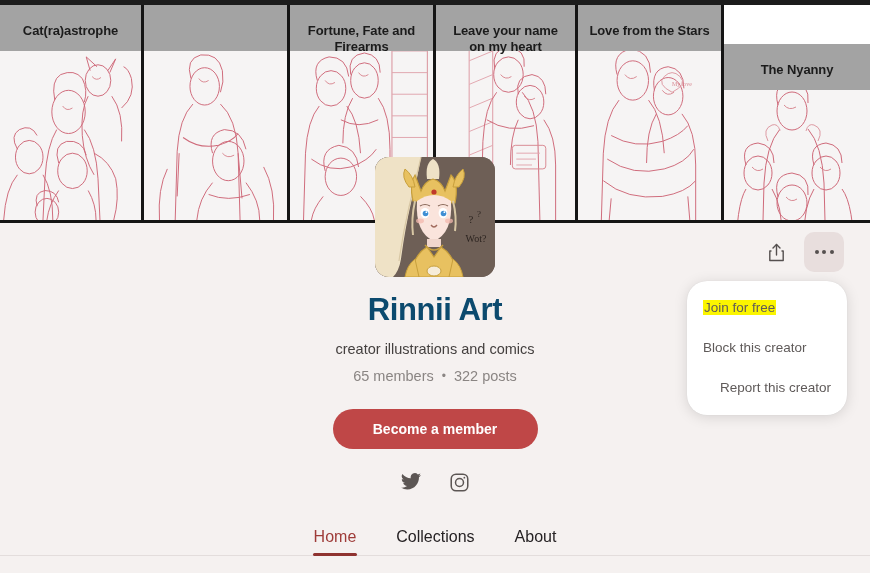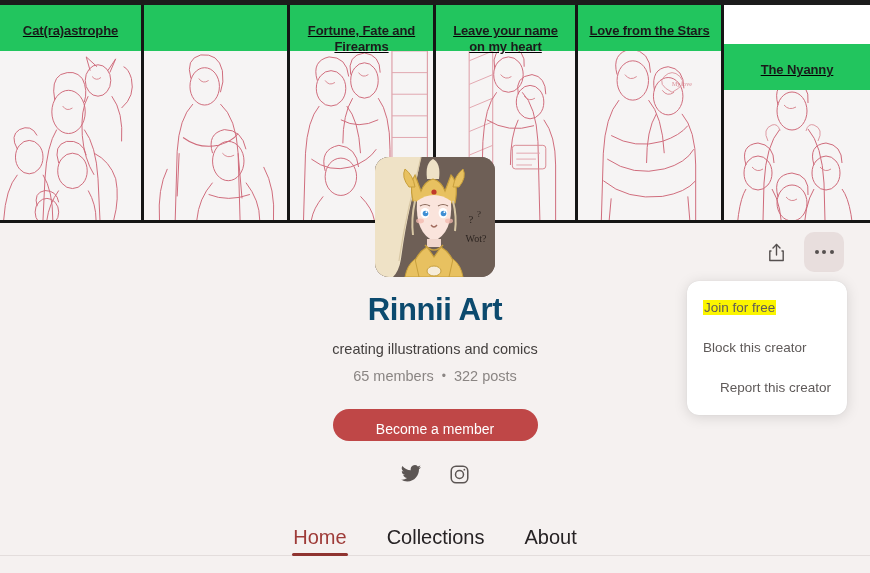--- a/index.html
+++ b/index.html
@@ -33,25 +33,24 @@
     height: 218px;
     display: flex;
     background: #ffffff;
     border-bottom: 3px solid #151515;
     overflow: hidden;
   }
 
   .cover {
     position: relative;
     height: 100%;
-    background: #22c55e;
+    background: #a3a3a3;
     border-right: 3px solid #151515;
     overflow: hidden;
     flex: 0 0 auto;
-    text-decoration: underline;
   }
   .cover:last-child { border-right: none; margin-top: 39px; }
 
   .cover-title {
     position: relative;
     z-index: 3;
     text-align: center;
     font-size: 13px;
     font-weight: bold;
     color: #1b1b1b;
@@ -98,21 +97,21 @@
     display: block;
   }
 
   
   .menu {
     position: absolute;
     top: 281px;
     left: 687px;
     width: 160px;
     background: #ffffff;
-    border-radius: 12px;
+    border-radius: 20px;
     box-shadow: 0 2px 14px rgba(0,0,0,0.13), 0 0 1px rgba(0,0,0,0.12);
     padding: 18px 0 18px 0;
     z-index: 20;
   }
   .menu-item {
     display: block;
     font-size: 13.5px;
     color: #5f5a59;
     padding: 0 16px;
     line-height: 18px;
@@ -171,25 +170,25 @@
     line-height: 19px;
   }
   .profile-stats .sep { padding: 0 8px; font-size: 12px; position: relative; top: -1px; }
 
   .cta {
     display: inline-block;
     margin-top: 22px;
     background: #bf4747;
     color: #ffffff;
     font-size: 14px;
-    font-weight: normal;
+    font-weight: bold;
     border: none;
     border-radius: 22px;
     padding: 0 28px;
-    height: 32px;
+    height: 40px;
     line-height: 40px;
     cursor: pointer;
     min-width: 205px;
   }
 
   .socials {
     margin-top: 22px;
     display: flex;
     justify-content: center;
     gap: 27px;
@@ -210,21 +209,21 @@
     top: 522px;
     width: 870px;
     height: 34px;
     border-bottom: 1px solid #e3dddc;
     display: flex;
     justify-content: center;
     gap: 36px;
   }
   .tab {
     position: relative;
-    font-size: 20px;
+    font-size: 16px;
     color: #262224;
     line-height: 30px;
     cursor: pointer;
     padding: 0 2px;
   }
   .tab.active { color: #9e3b38; }
   .tab.active::after {
     content: "";
     position: absolute;
     left: 1px; right: 1px;
@@ -468,21 +467,21 @@
     <ellipse cx="59" cy="114" rx="7" ry="5" fill="#f6ecd9" stroke="#c79f3c" stroke-width="1"></ellipse>
 
     <text x="96" y="66" font-size="11" fill="#2c2420" font-family="Liberation Serif, serif" text-anchor="middle">?</text>
     <text x="104" y="60" font-size="9" fill="#2c2420" font-family="Liberation Serif, serif" text-anchor="middle">?</text>
     <text x="101" y="85" font-size="10" fill="#2c2420" font-family="Liberation Serif, serif" text-anchor="middle">Wot?</text>
   </svg>
 </div>
 
 <div class="profile">
   <div class="profile-name">Rinnii Art</div>
-  <div class="profile-tagline">creating illustrations and comics</div>
+  <div class="profile-tagline">creator illustrations and comics</div>
   <div class="profile-stats">
     <span>65 members</span><span class="sep">•</span><span>322 posts</span>
   </div>
   <button class="cta">Become a member</button>
   <div class="socials">
     <a class="social-link">
       <span>
         <svg width="20" height="18" viewBox="0 0 20 18" fill="#5c5654">
           <path d="M20 2.1a8 8 0 0 1-2.36.65A4.1 4.1 0 0 0 19.44.5a8.2 8.2 0 0 1-2.6 1A4.1 4.1 0 0 0 9.8 5.24 11.64 11.64 0 0 1 1.39.93 4.1 4.1 0 0 0 2.66 6.4 4.07 4.07 0 0 1 .8 5.9v.05a4.1 4.1 0 0 0 3.29 4.02 4.1 4.1 0 0 1-1.85.07 4.1 4.1 0 0 0 3.83 2.85A8.23 8.23 0 0 1 0 14.58a11.6 11.6 0 0 0 6.29 1.84c7.55 0 11.68-6.25 11.68-11.67l-.01-.53A8.35 8.35 0 0 0 20 2.1z"></path>
         </svg>

